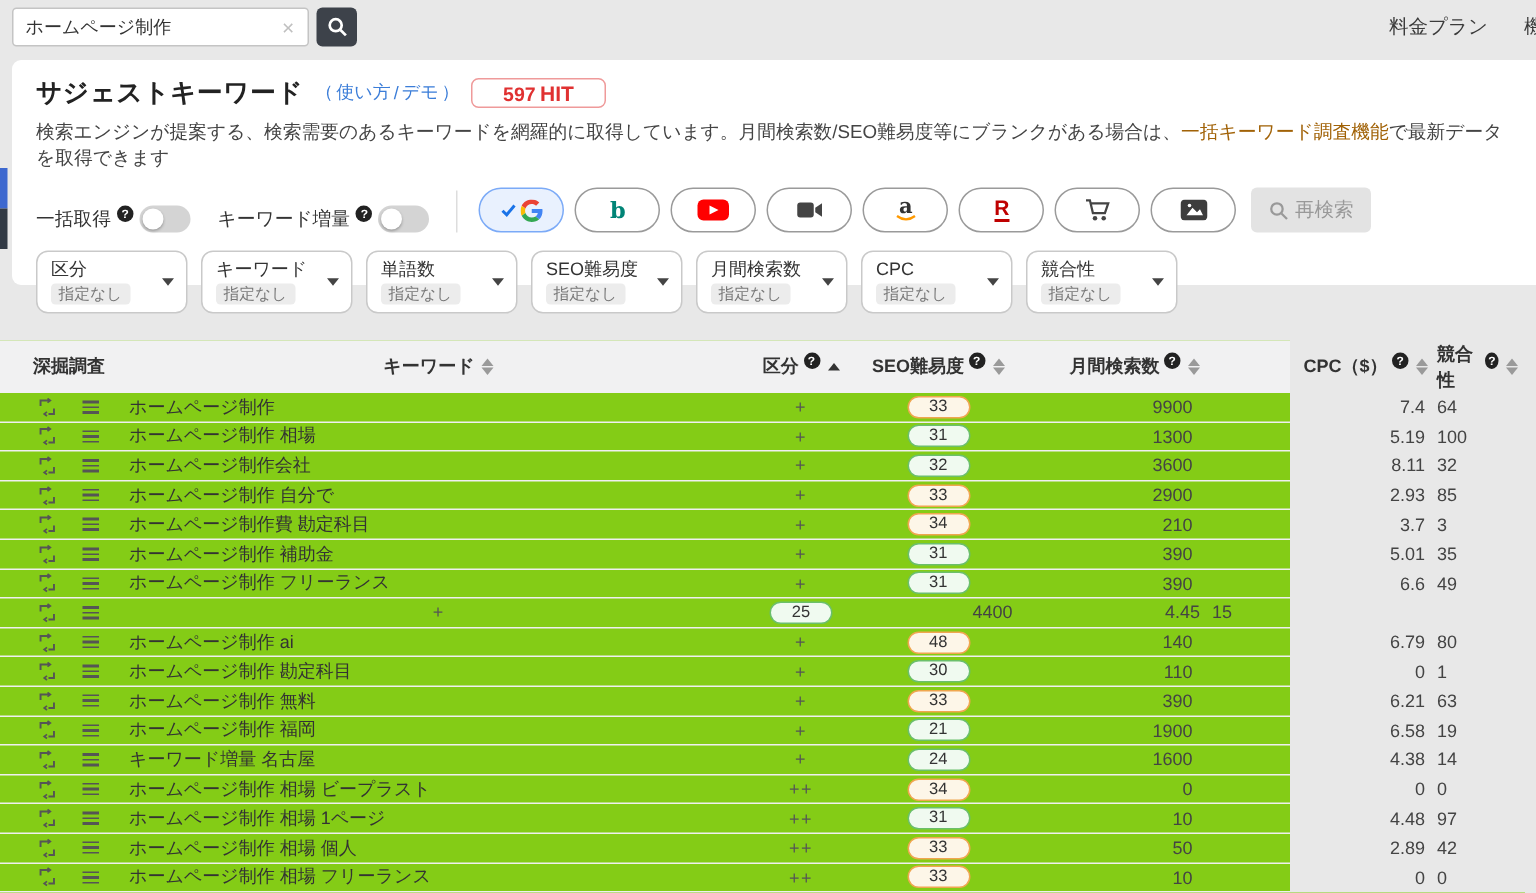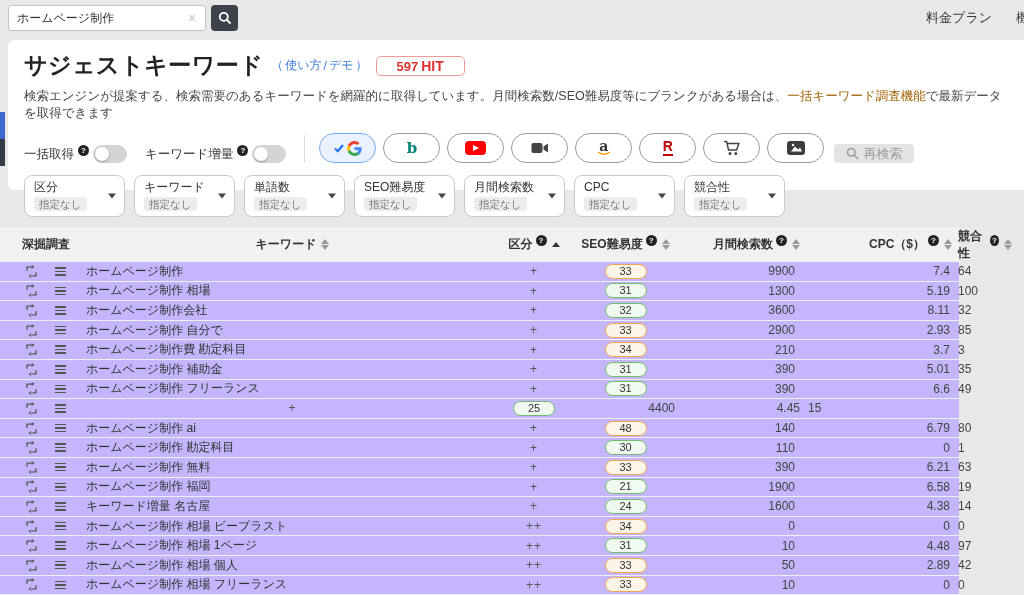--- a/index.html
+++ b/index.html
@@ -26,21 +26,21 @@
   
   .edge-widget { position:absolute; left:0; top:112px; width:5px; }
   .edge-widget .blue { width:5px; height:27px; background:#3d68cf; }
   .edge-widget .dark { width:5px; height:27px; background:#323a45; }
   
   .panel {
     position:absolute; left:8px; top:40px; width:1016px; height:150px;
     background:#fff; border-radius:6px 0 0 6px; padding:10px 16px 0 16px;
   }
   .title-row { display:flex; align-items:center; gap:8px; }
-  .page-title { font-size:23px; font-weight:bold; color:#222; letter-spacing:.5px; }
+  .page-title { font-size:17px; font-weight:bold; color:#222; letter-spacing:.5px; }
   .title-links { font-size:12px; color:#3b7dd8; display:flex; align-items:center; gap:2px; }
   .title-links .lnk { cursor:pointer; }
   .hit-badge {
     display:inline-flex; align-items:baseline; gap:3px; border:1.5px solid #ef9a9a; border-radius:5px;
     padding:0 20px; height:20px; line-height:18px;
   }
   .hit-badge .num { color:#e03131; font-weight:bold; font-size:13px; }
   .hit-badge .lbl { color:#e03131; font-size:14px; font-weight:bold; }
   .desc { margin-top:7px; font-size:12.5px; color:#444; }
   .desc .lnk { color:#a16207; cursor:pointer; }
@@ -62,41 +62,41 @@
   }
   .pill.selected { border-color:#7baaf7; background:#e9f1fe; }
   .yt-body { width:21px; height:14px; background:#f00; border-radius:4px; display:flex; align-items:center; justify-content:center; }
   .yt-tri { width:0; height:0; border-left:6px solid #fff; border-top:3.5px solid transparent; border-bottom:3.5px solid transparent; }
   .am { display:flex; flex-direction:column; align-items:center; line-height:10px; }
   .am .a { font-size:14px; font-weight:bold; color:#333; font-family:"DejaVu Serif",serif; }
   .rk { display:flex; flex-direction:column; align-items:center; }
   .rk .r { font-size:14px; font-weight:bold; color:#bf0000; line-height:13px; }
   .rk .ul { width:10px; height:2px; background:#bf0000; margin-top:1px; }
   .research-btn {
-    margin-left:10px; height:19px; padding:0 12px; background:#e3e3e3; border:none; border-radius:4px;
+    margin-left:10px; height:30px; padding:0 12px; background:#e3e3e3; border:none; border-radius:4px;
     color:#999; font-size:13px; display:flex; align-items:center; gap:4px; cursor:pointer;
     font-family:"Liberation Sans","DejaVu Sans",sans-serif;
   }
   
   .filters { margin-top:12px; display:flex; gap:9px; }
   .filter-box {
     min-width:101px; height:42px; border:1px solid #c9c9c9; border-radius:8px; background:#fff;
     padding:4px 22px 4px 9px; position:relative; cursor:pointer;
   }
   .filter-box .flabel { font-size:12px; color:#333; line-height:14px; white-space:nowrap; }
   .filter-box .fchip {
     display:inline-block; margin-top:2px; background:#ececec; color:#777; font-size:10.5px;
     border-radius:3px; padding:1px 5px; line-height:12px;
   }
   .filter-box .caret {
     position:absolute; right:8px; top:50%; transform:translateY(-50%);
     width:0; height:0; border-left:4px solid transparent; border-right:4px solid transparent; border-top:5px solid #444;
   }
   
-  .table-wrap { position:absolute; left:0; top:227px; width:959px; height:368px; background:#c4b5fd; }
+  .table-wrap { position:absolute; left:0; top:227px; width:860px; height:368px; background:#84cc16; }
   .trow {
     display:grid; align-items:center;
     grid-template-columns:80px 425px 58px 125px 120px 150px 60px;
     padding-right:6px;
   }
   .thead { background:#f1f1f2; height:35px; font-weight:bold; font-size:12px; color:#333; }
   .th { display:flex; align-items:center; gap:3px; }
   .th.c-drill { padding-left:22px; }
   .th.c-kw { justify-content:center; }
   .th.c-kubun { justify-content:center; }

